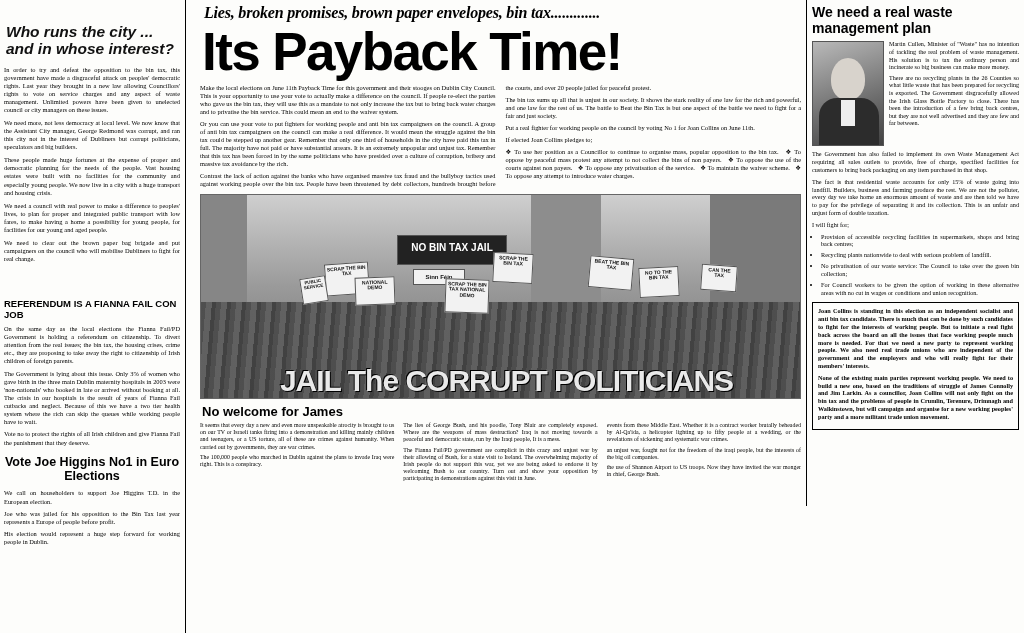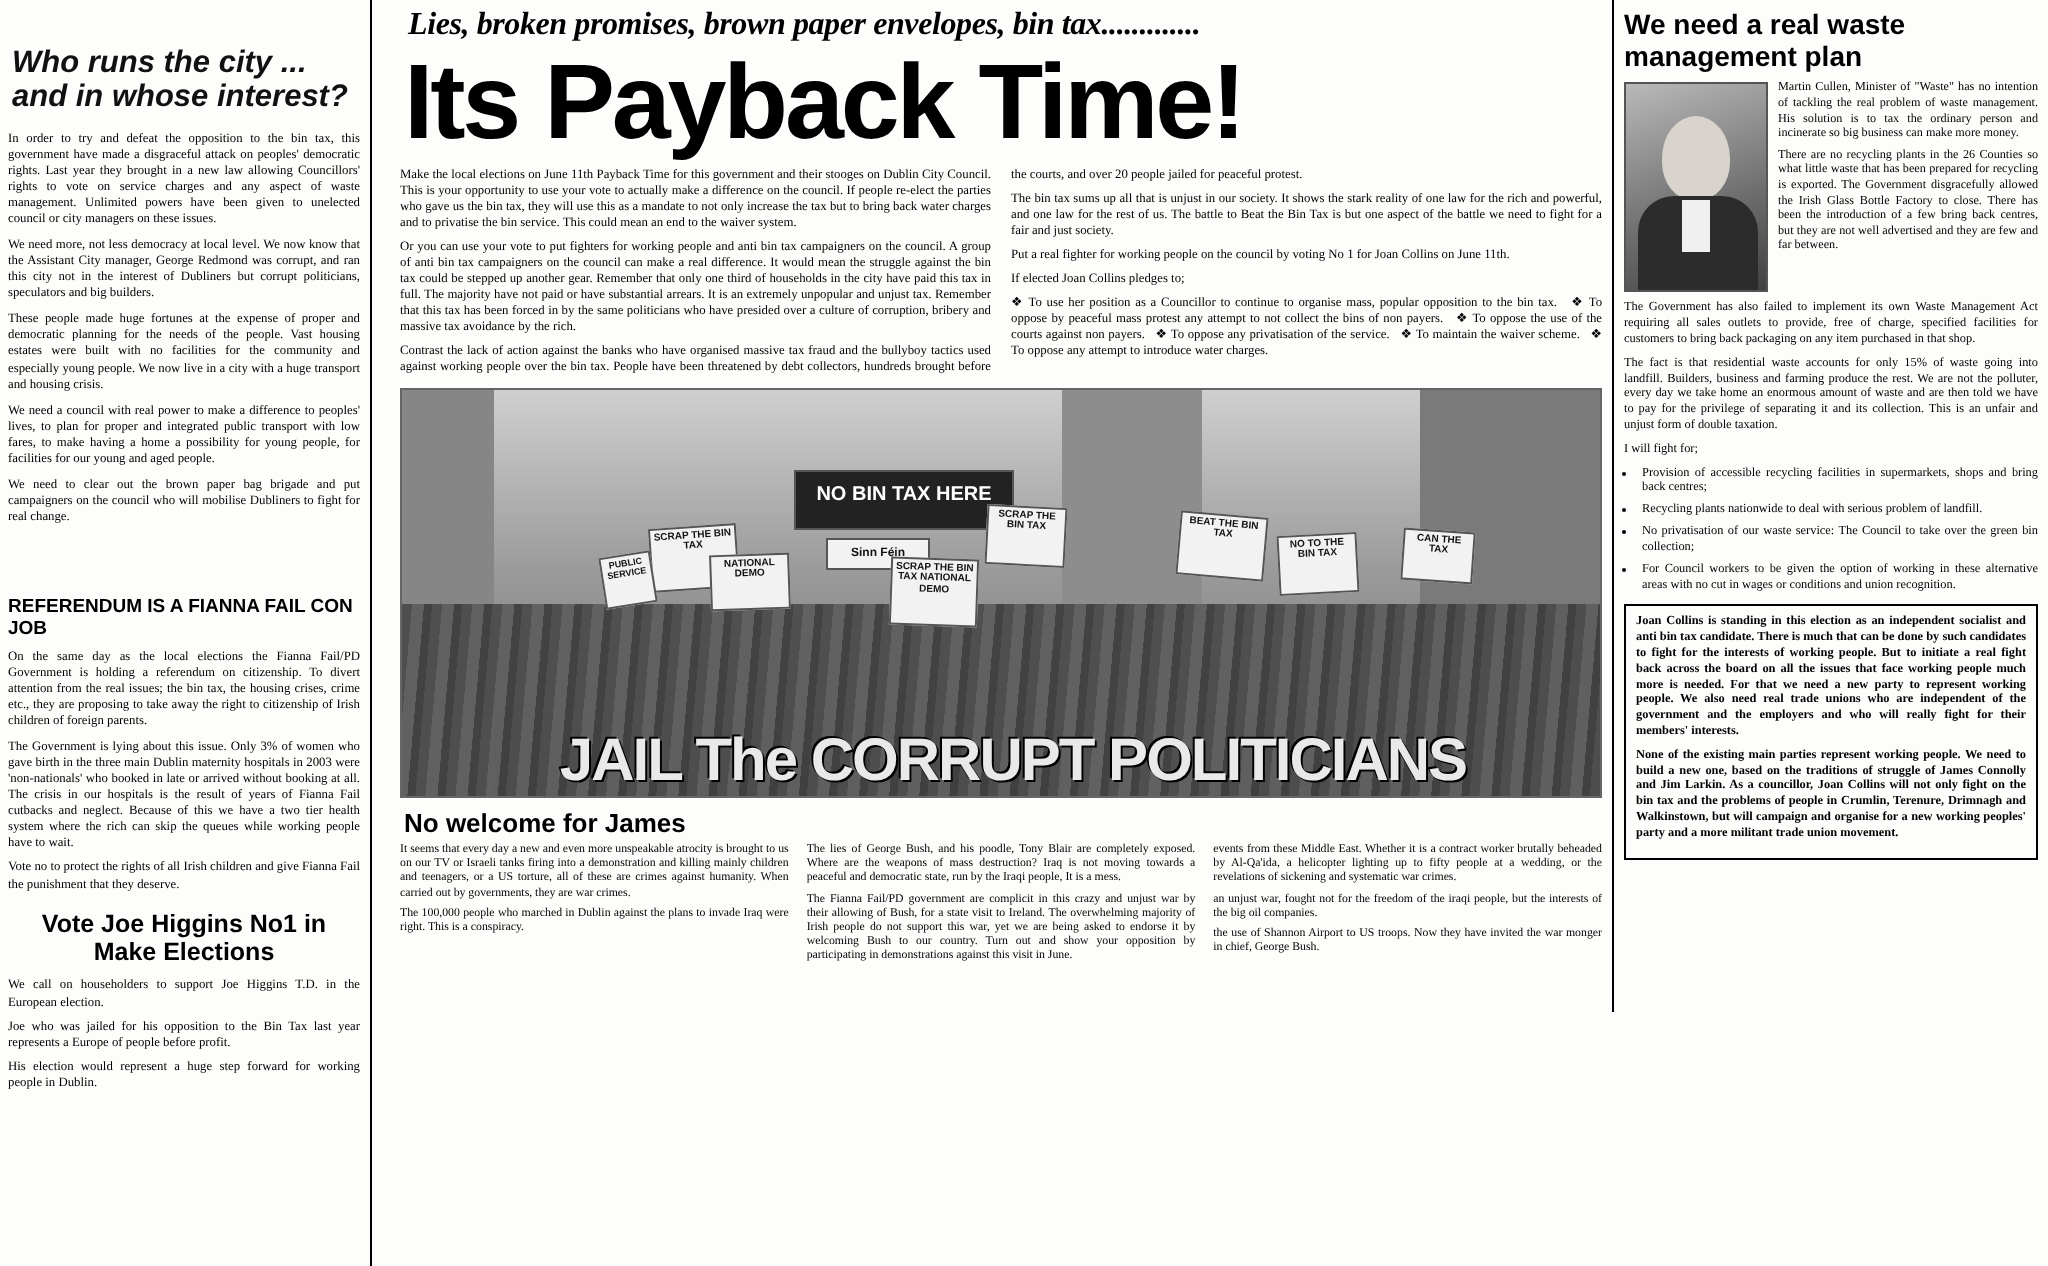--- a/index.html
+++ b/index.html
@@ -150,21 +150,21 @@
 
     <div id="ref-box">
       <div id="ref-title">REFERENDUM IS A FIANNA FAIL CON JOB</div>
       <div id="ref-body">
         <p>On the same day as the local elections the Fianna Fail/PD Government is holding a referendum on citizenship. To divert attention from the real issues; the bin tax, the housing crises, crime etc., they are proposing to take away the right to citizenship of Irish children of foreign parents.</p>
         <p>The Government is lying about this issue.  Only 3% of women who gave birth in the three main Dublin maternity hospitals in 2003 were 'non-nationals' who booked in late or arrived without booking at all. The crisis in our hospitals is the result of years of Fianna Fail cutbacks and neglect.  Because of this we have a two tier health system where the rich can skip the queues while working people have to wait.</p>
         <p>Vote no to protect the rights of all Irish children and give Fianna Fail the punishment that they deserve.</p>
       </div>
     </div>
 
-    <div id="higgins-title">Vote Joe Higgins No1 in Make Elections</div>
+    <div id="higgins-title">Vote Joe Higgins No1 in Euro Elections</div>
     <div id="higgins-body">
       <p>We call on householders to support Joe Higgins T.D. in the European election.</p>
       <p>Joe who was jailed for his opposition to the Bin Tax last year represents a Europe of people before profit.</p>
       <p>His election would represent a huge step forward for working people in Dublin.</p>
     </div>
   </div>
 
   <div id="center-col">
     <div id="banner">Lies, broken promises, brown paper envelopes, bin tax.............</div>
     <div id="masthead">Its Payback Time!</div>
@@ -186,21 +186,21 @@
       </p>
     </div>
 
     <div id="photo">
       <div class="sky"></div>
       <div class="bldg" style="left:0;width:46px;background:#868686;"></div>
       <div class="bldg" style="left:330px;width:70px;background:#8d8d8d;"></div>
       <div class="bldg" style="right:0;width:90px;background:#7a7a7a;"></div>
       <div class="crowd"></div>
 
-      <div class="placard dark" style="left:196px;top:40px;width:110px;height:30px;font-size:10px;padding-top:7px;">NO BIN TAX HERE</div>
+      <div class="placard dark" style="left:196px;top:40px;width:110px;height:30px;font-size:10px;padding-top:7px;">NO BIN TAX JAIL</div>
       <div class="placard" style="left:124px;top:68px;width:44px;height:32px;transform:rotate(-4deg);">SCRAP THE BIN TAX</div>
       <div class="placard" style="left:292px;top:58px;width:40px;height:30px;transform:rotate(3deg);">SCRAP THE BIN TAX</div>
       <div class="placard" style="left:212px;top:74px;width:52px;height:16px;font-size:6px;padding-top:4px;">Sinn Féin</div>
       <div class="placard" style="left:154px;top:82px;width:40px;height:28px;transform:rotate(-2deg);">NATIONAL DEMO</div>
       <div class="placard" style="left:100px;top:82px;width:26px;height:26px;transform:rotate(-9deg);font-size:4.5px;">PUBLIC SERVICE</div>
       <div class="placard" style="left:244px;top:84px;width:44px;height:34px;transform:rotate(2deg);">SCRAP THE BIN TAX NATIONAL DEMO</div>
       <div class="placard" style="left:388px;top:62px;width:44px;height:32px;transform:rotate(5deg);">BEAT THE BIN TAX</div>
       <div class="placard" style="left:438px;top:72px;width:40px;height:30px;transform:rotate(-3deg);">NO TO THE BIN TAX</div>
       <div class="placard" style="left:500px;top:70px;width:36px;height:26px;transform:rotate(4deg);">CAN THE TAX</div>
 

